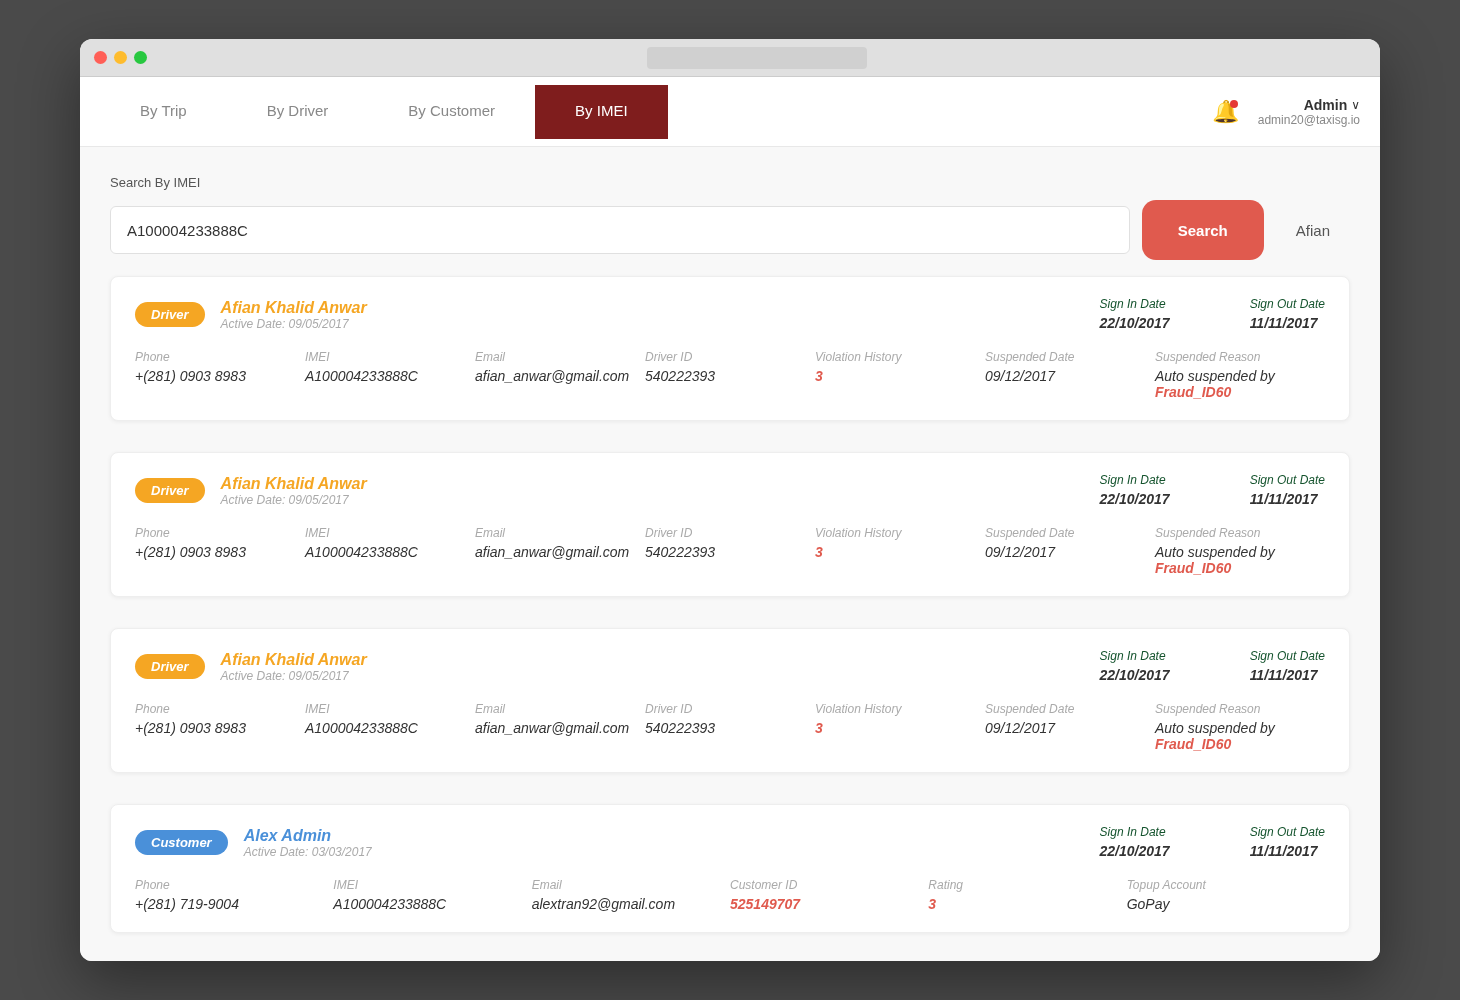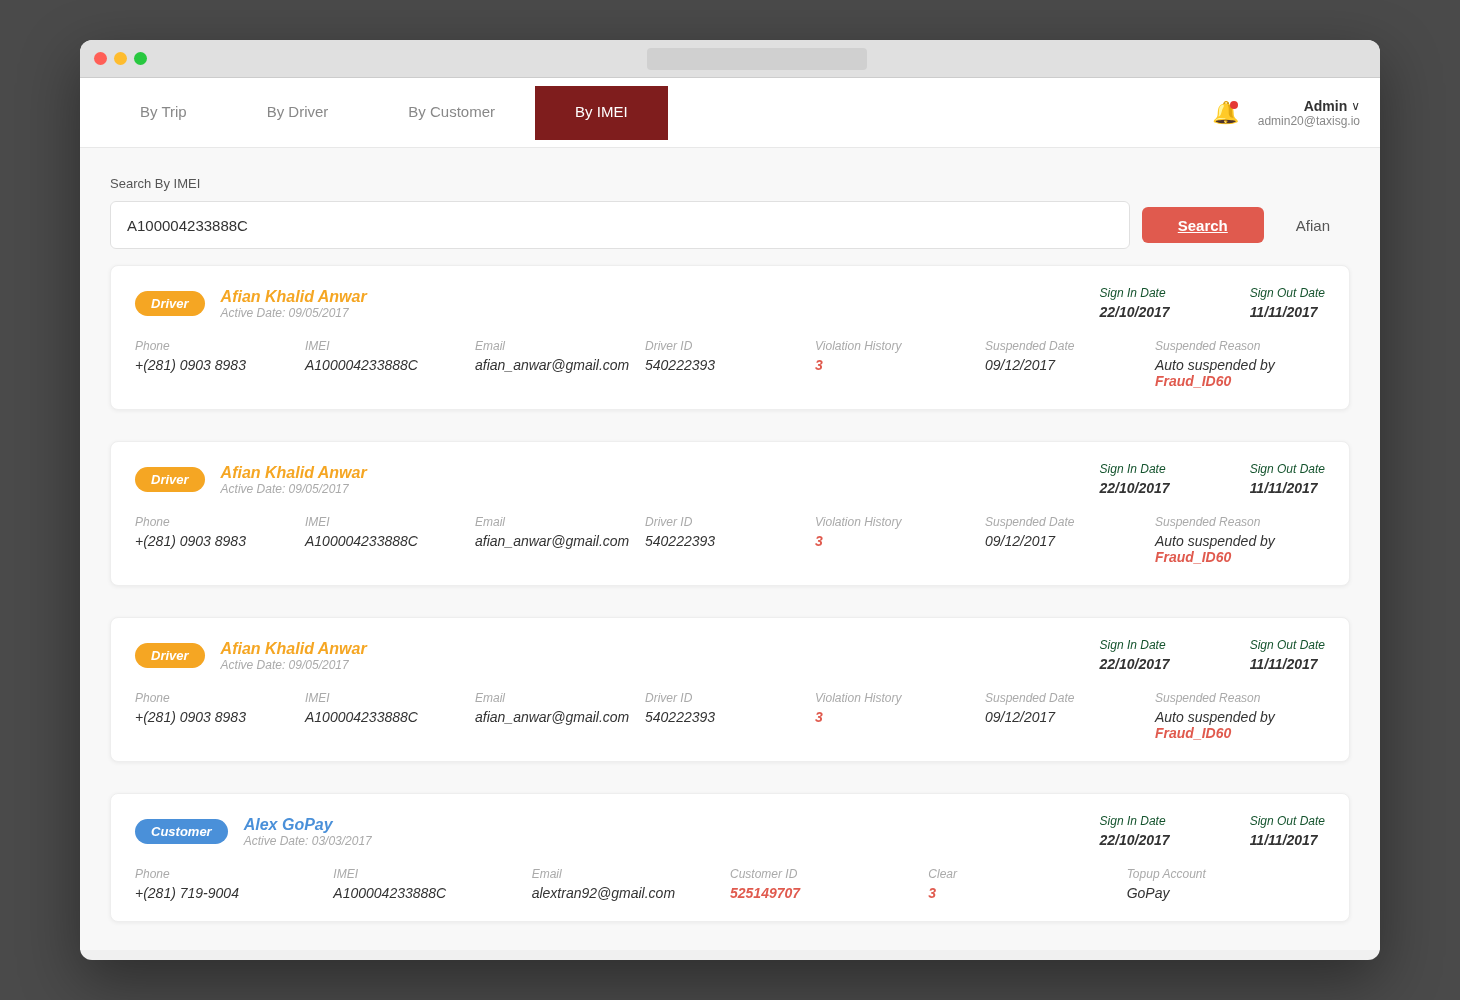--- a/index.html
+++ b/index.html
@@ -150,30 +150,29 @@
       height: 48px;
       border: 1.5px solid #e0e0e0;
       border-radius: 6px;
       padding: 0 16px;
       font-size: 15px;
       color: #333;
       background: #fff;
       outline: none;
     }
     .search-btn {
-      height: 36px;
+      height: 60px;
       padding: 0 36px;
       background: #e05a4e;
       color: #fff;
       border: none;
-      border-radius: 6px;
+      border-radius: 14px;
       font-size: 15px;
       font-weight: 600;
       cursor: pointer;
-      text-decoration: underline;
     }
     .clear-btn {
       height: 48px;
       padding: 0 20px;
       background: transparent;
       color: #555;
       border: none;
       font-size: 15px;
       cursor: pointer;
     }
@@ -475,21 +474,21 @@
                 <span>Auto suspended by </span><span class="fraud-id">Fraud_ID60</span>
               </div>
             </div>
           </div>
         </div>
 
         <div class="result-card">
           <div class="card-header">
             <span class="role-badge badge-customer">Customer</span>
             <div class="person-info">
-              <div class="person-name customer-name">Alex GoPay</div>
+              <div class="person-name customer-name">Alex Admin</div>
               <div class="active-date">Active Date: 03/03/2017</div>
             </div>
             <div class="sign-dates">
               <div class="date-group">
                 <label>Sign In Date</label>
                 <span>22/10/2017</span>
               </div>
               <div class="date-group">
                 <label>Sign Out Date</label>
                 <span>11/11/2017</span>
@@ -507,21 +506,21 @@
             </div>
             <div class="detail-item">
               <div class="detail-label">Email</div>
               <div class="detail-value">alextran92@gmail.com</div>
             </div>
             <div class="detail-item">
               <div class="detail-label">Customer ID</div>
               <div class="detail-value highlight">525149707</div>
             </div>
             <div class="detail-item">
-              <div class="detail-label">Clear</div>
+              <div class="detail-label">Rating</div>
               <div class="detail-value highlight">3</div>
             </div>
             <div class="detail-item">
               <div class="detail-label">Topup Account</div>
               <div class="detail-value">GoPay</div>
             </div>
           </div>
         </div>
 
       </div>

